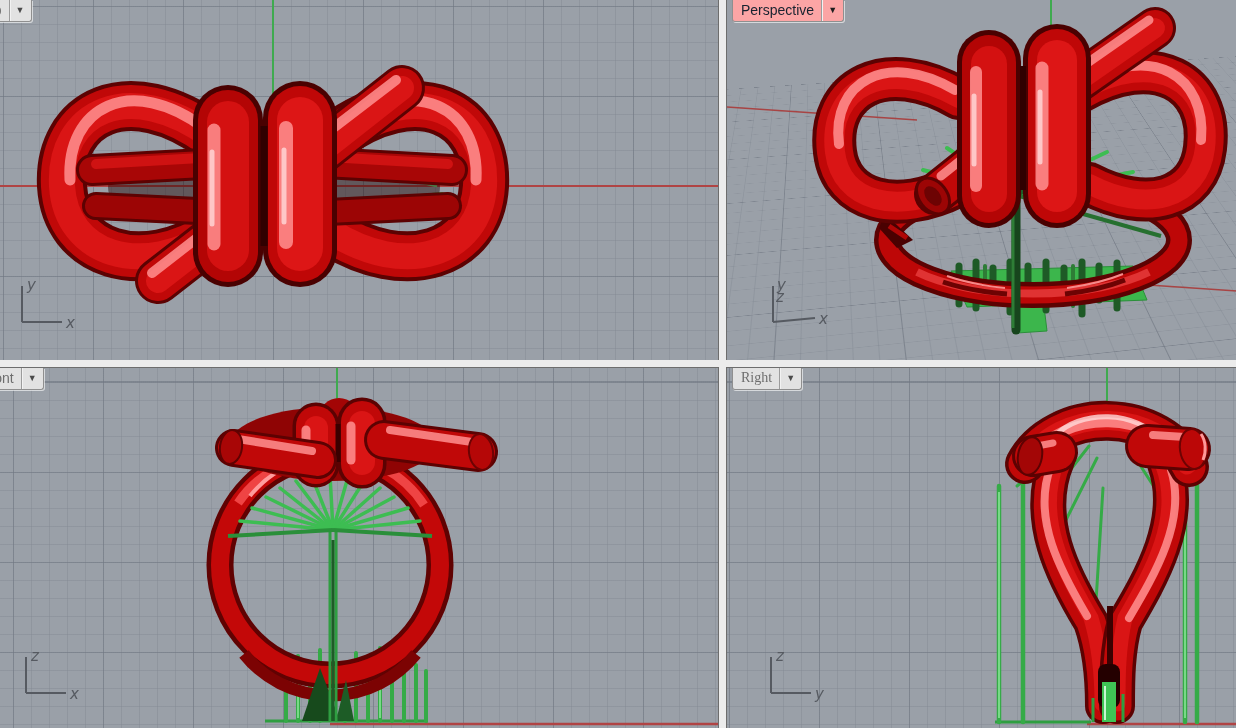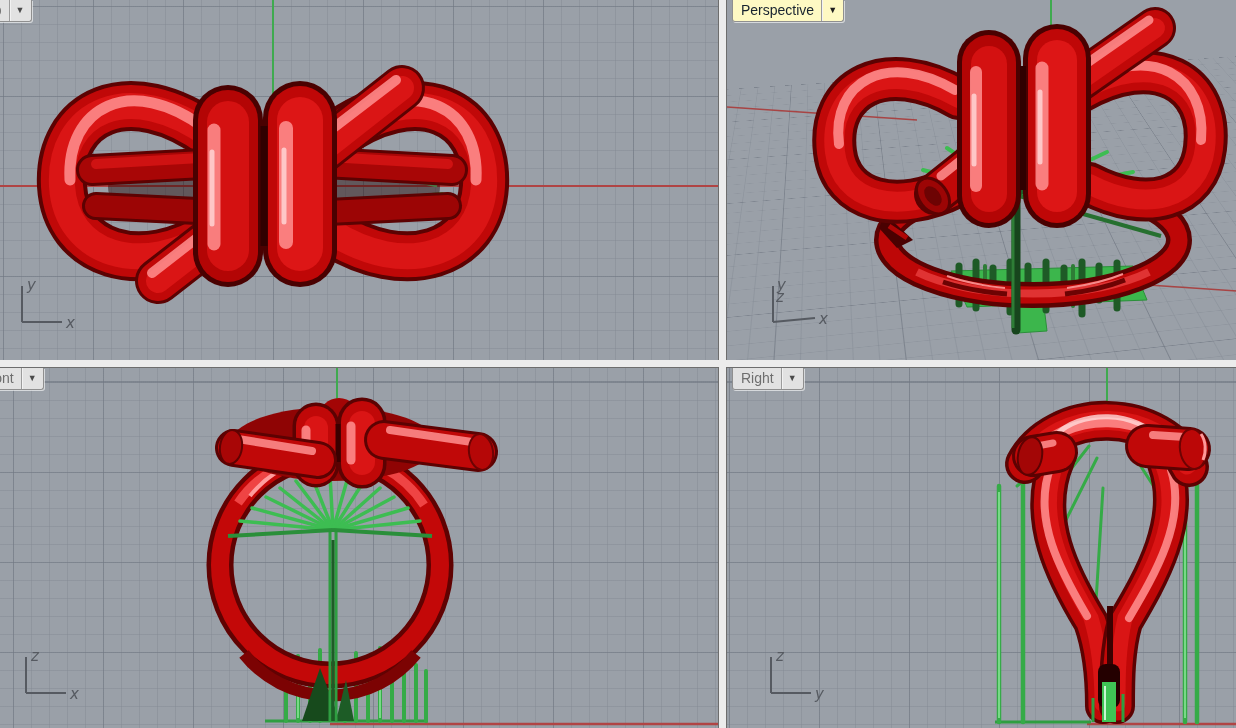--- a/index.html
+++ b/index.html
@@ -29,21 +29,21 @@
   #vp-right      {left:726px; top:367px;width:510px;height:361px;border-left:1px solid #6d6d6d;border-top:1px solid #6d6d6d;}
   .gutter-v{position:absolute;left:719px;top:0;width:7px;height:728px;background:#ececec;}
   .gutter-h{position:absolute;left:0;top:360px;width:1236px;height:7px;background:#ececec;}
   
   .vp-tab{position:absolute;top:0;height:21px;display:flex;align-items:center;
     background:#e2e2e2;border:1px solid #8f8f8f;border-top:none;border-radius:0 0 3px 3px;
     color:#6e6e6e;font-size:14px;z-index:6;cursor:pointer;box-shadow:1px 1px 0 rgba(255,255,255,.6);}
   .vp-tab .lbl{padding:0 7px 2px 8px;white-space:nowrap;}
   .vp-tab .sep{width:1px;align-self:stretch;background:#9c9c9c;border-right:1px solid #f2f2f2;}
   .vp-tab .arr{padding:0 6px 1px 5px;font-size:9px;color:#4a4a4a;}
-  .vp-tab.active{background:#fef9c3;color:#17222f;}
+  .vp-tab.active{background:#fca5a5;color:#17222f;}
   .vp-tab.active .arr{color:#1d1d1d;}
   .canvas-svg{position:absolute;inset:0;z-index:2;}
   .gizmo{position:absolute;z-index:4;}
   .gizmo text{font-family:"DejaVu Sans",sans-serif;font-style:italic;font-size:15px;fill:#565a61;}
   .gizmo line{stroke:#565a61;stroke-width:2;}
   
   .to{stroke:#5c0202;fill:none;stroke-linecap:round}
   .tb{stroke:#c00808;fill:none;stroke-linecap:round}
   .tm{stroke:#da1515;fill:none;stroke-linecap:round}
   .th{stroke:#ff9090;fill:none;stroke-linecap:round;opacity:.85}
@@ -365,21 +365,21 @@
       <line class="to" x1="306" y1="88" x2="330" y2="84" stroke-width="42"></line>
       <line class="tb" x1="306" y1="88" x2="330" y2="84" stroke-width="36"></line>
       <line class="th" x1="310" y1="78" x2="326" y2="75" stroke-width="7"></line>
       <ellipse cx="303" cy="88" rx="12" ry="19" transform="rotate(10 303 88)" fill="#a30606" stroke="#5d0202" stroke-width="2"></ellipse>
       <line class="to" x1="420" y1="78" x2="462" y2="81" stroke-width="44"></line>
       <line class="tb" x1="420" y1="78" x2="462" y2="81" stroke-width="38"></line>
       <line class="th" x1="426" y1="67" x2="458" y2="69" stroke-width="8"></line>
       <ellipse cx="466" cy="81" rx="13" ry="20" transform="rotate(-8 466 81)" fill="#bb0707" stroke="#6d0303" stroke-width="2"></ellipse>
       <path d="M474,66 A13,20 0 0 1 476,92" fill="none" stroke="#ff9898" stroke-width="3"></path>
     </svg>
-    <div class="vp-tab" style="left:5px;">
+    <div class="vp-tab" style="left:5px;font-family:Liberation Serif, serif;">
       <span class="lbl">Right</span>
       <span class="sep"></span>
       <span class="arr">▼</span>
     </div>
     <svg class="gizmo" style="left:34px;bottom:24px;" width="64" height="58">
       <line x1="10" y1="10" x2="10" y2="46"></line>
         <line x1="10" y1="46" x2="50" y2="46"></line>
       <text x="15" y="14">z</text>
       <text x="54" y="52">y</text>
     </svg>

